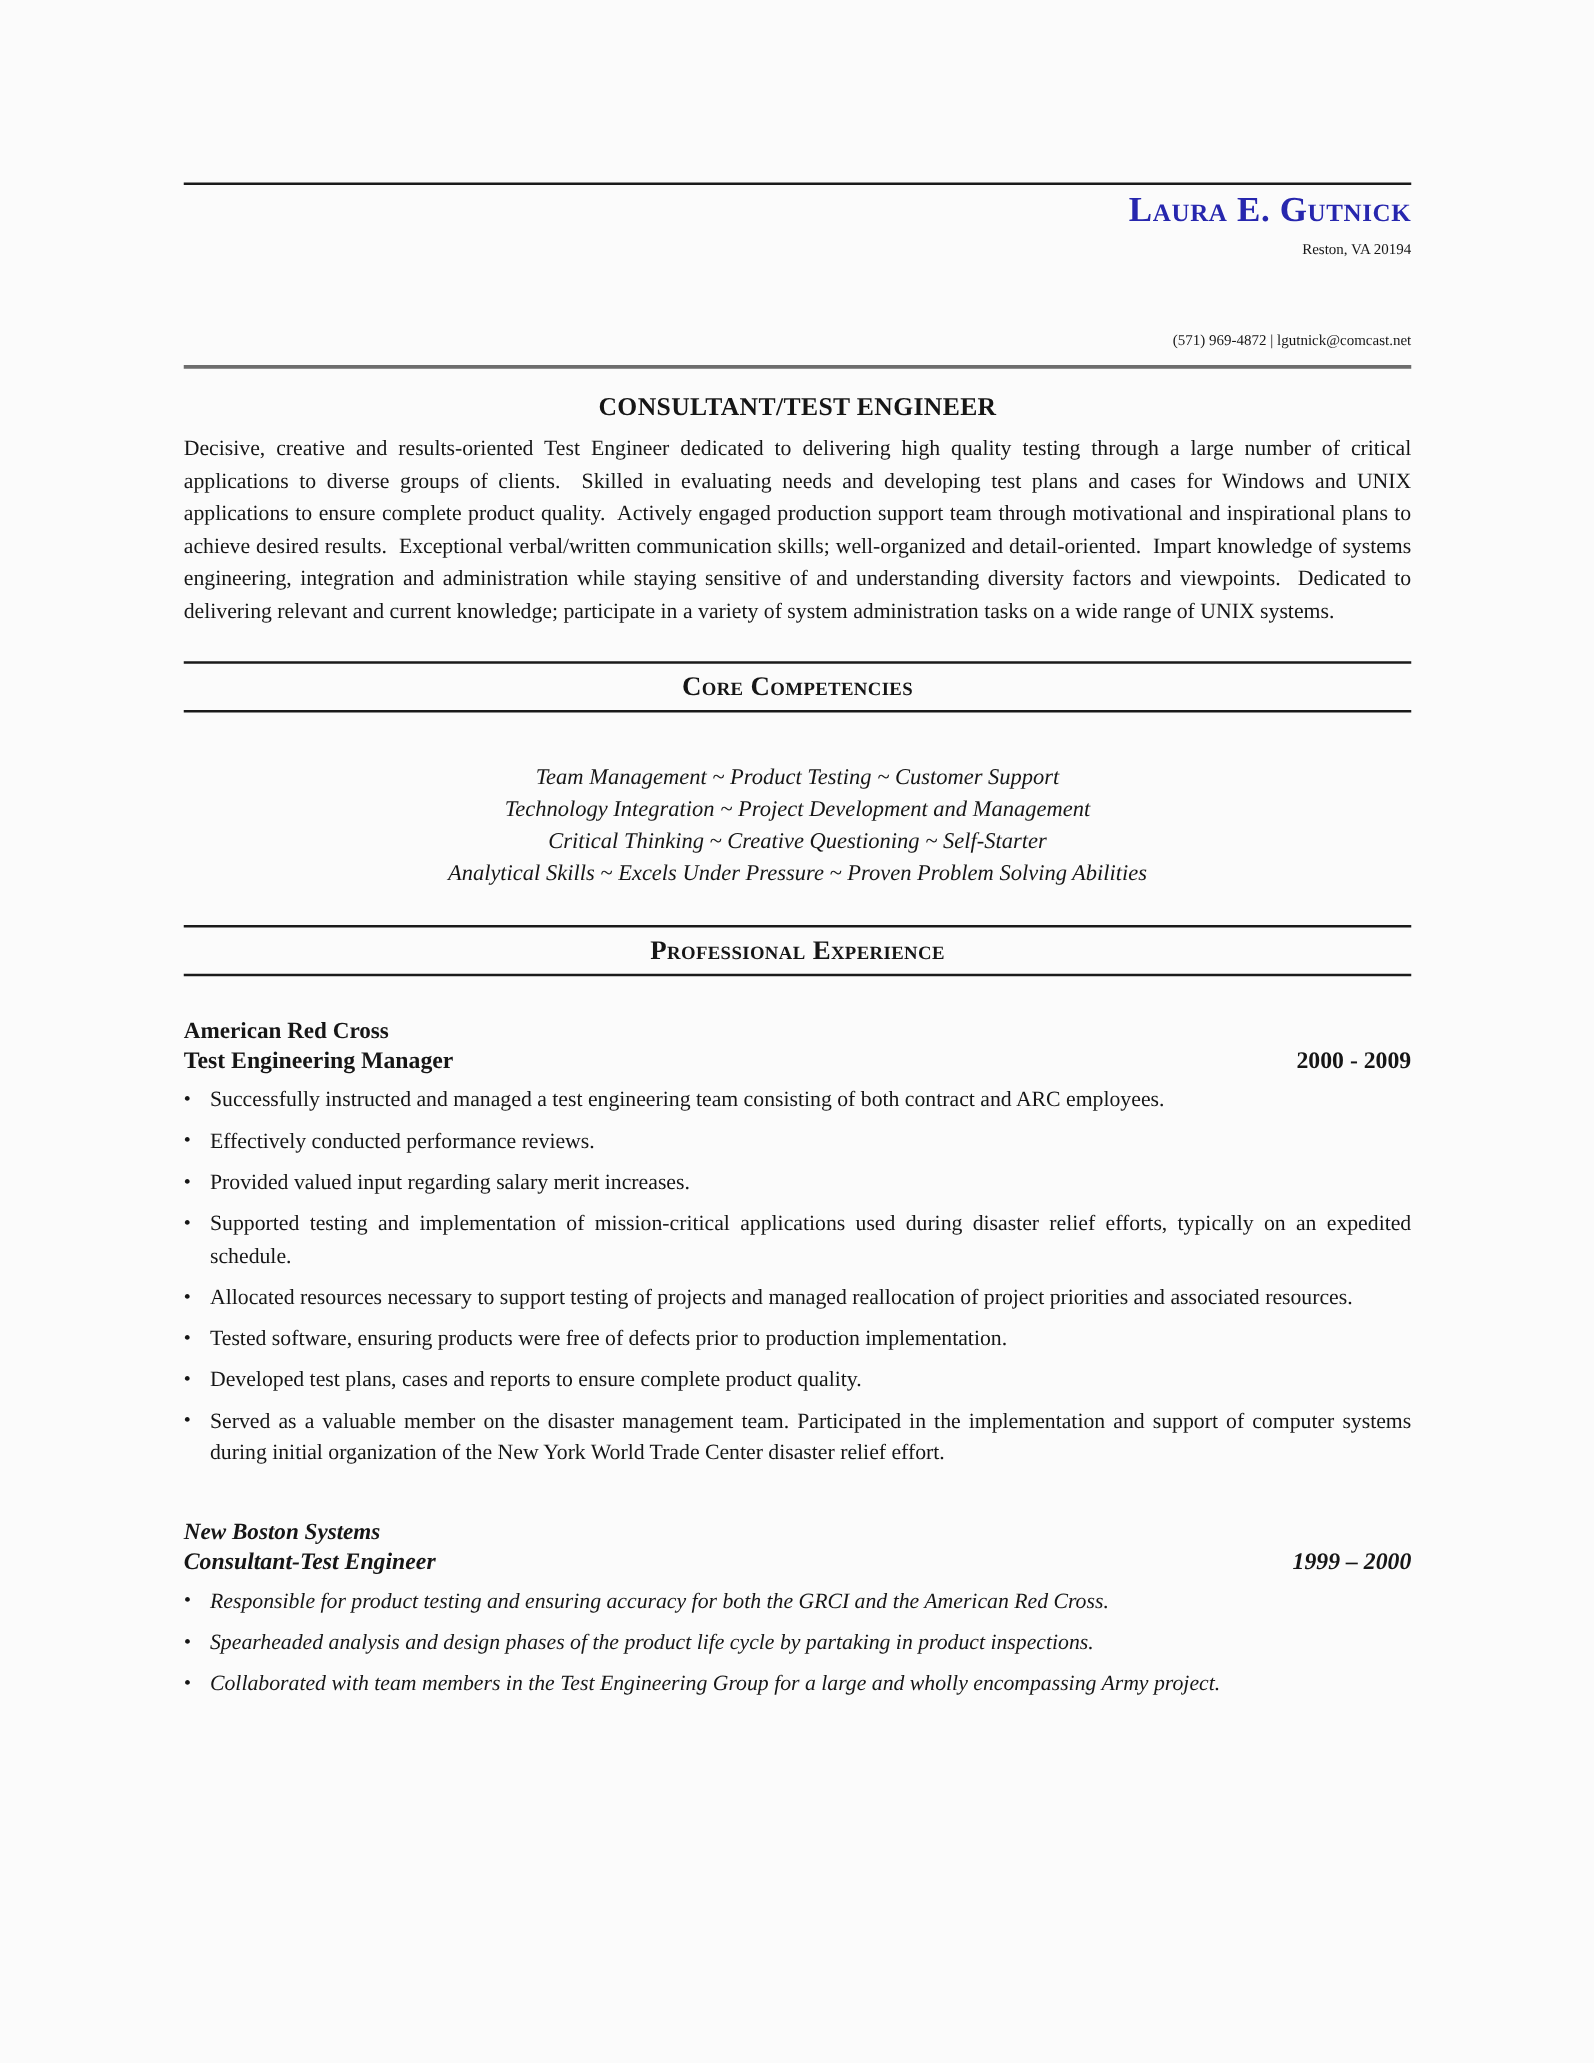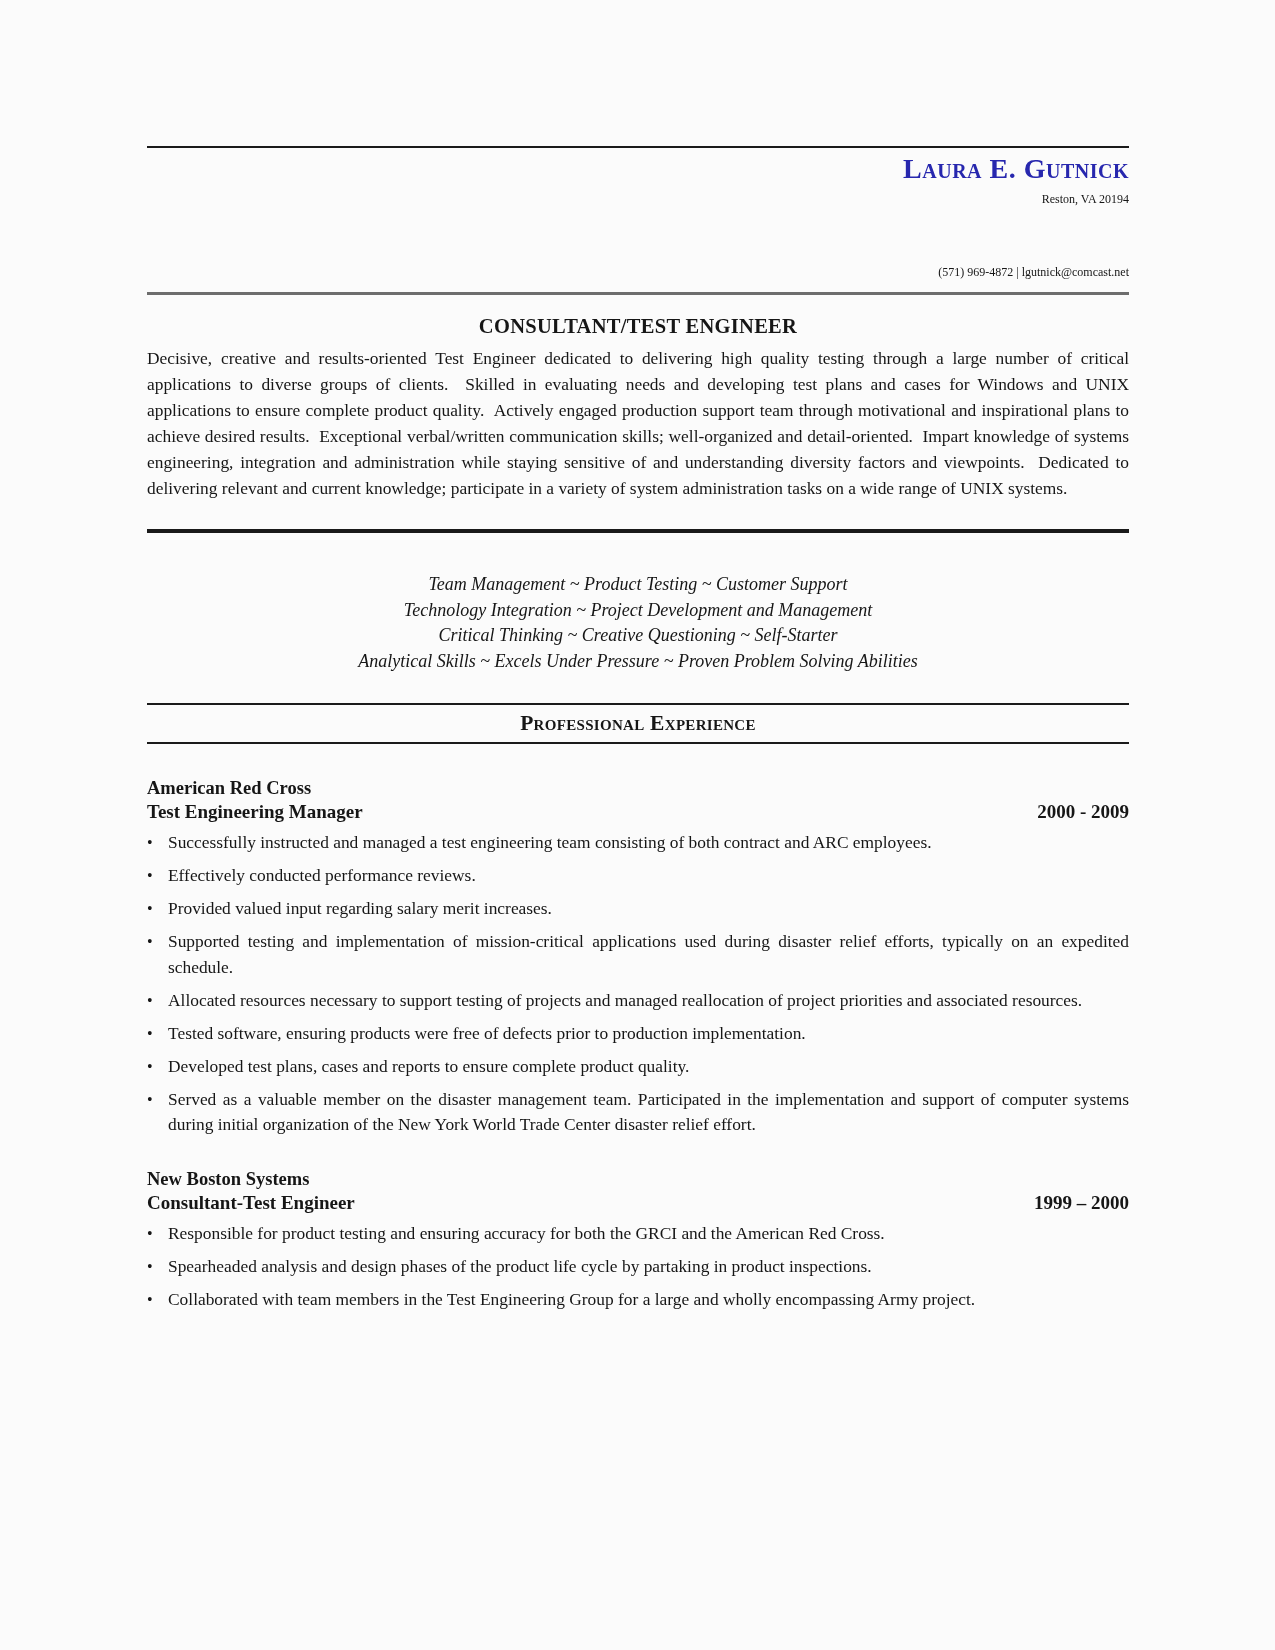--- a/index.html
+++ b/index.html
@@ -86,21 +86,22 @@
     text-align: center;
     font-size: 18px;
     line-height: 25.7px;
     font-style: italic;
   }
   
   .job {
     margin-top: 33px;
   }
   .job + .job {
-    margin-top: 30px;
+    margin-top: 40px;
+    font-style: italic;
   }
   .company-name {
     font-weight: bold;
     font-size: 18.5px;
     line-height: 23px;
   }
   .title-row {
     display: flex;
     justify-content: space-between;
     align-items: baseline;
@@ -143,20 +144,21 @@
   </div>
 
   <hr class="rule rule-gray">
 
   <div class="resume-title">CONSULTANT/TEST ENGINEER</div>
 
   <p class="summary">Decisive, creative and results-oriented Test Engineer dedicated to delivering high quality testing through a large number of critical applications to diverse groups of clients.  Skilled in evaluating needs and developing test plans and cases for Windows and UNIX applications to ensure complete product quality.  Actively engaged production support team through motivational and inspirational plans to achieve desired results.  Exceptional verbal/written communication skills; well-organized and detail-oriented.  Impart knowledge of systems engineering, integration and administration while staying sensitive of and understanding diversity factors and viewpoints.  Dedicated to delivering relevant and current knowledge; participate in a variety of system administration tasks on a wide range of UNIX systems.</p>
 
   <div class="section">
     <hr class="rule">
+    <div class="section-heading">Core Competencies</div>
     <hr class="rule">
     <div class="competency-lines">
       <div class="competency-line">Team Management ~ Product Testing ~ Customer Support</div>
       <div class="competency-line">Technology Integration ~ Project Development and Management</div>
       <div class="competency-line">Critical Thinking ~ Creative Questioning ~ Self-Starter</div>
       <div class="competency-line">Analytical Skills ~ Excels Under Pressure ~ Proven Problem Solving Abilities</div>
     </div>
   </div>
 
   <div class="section">

